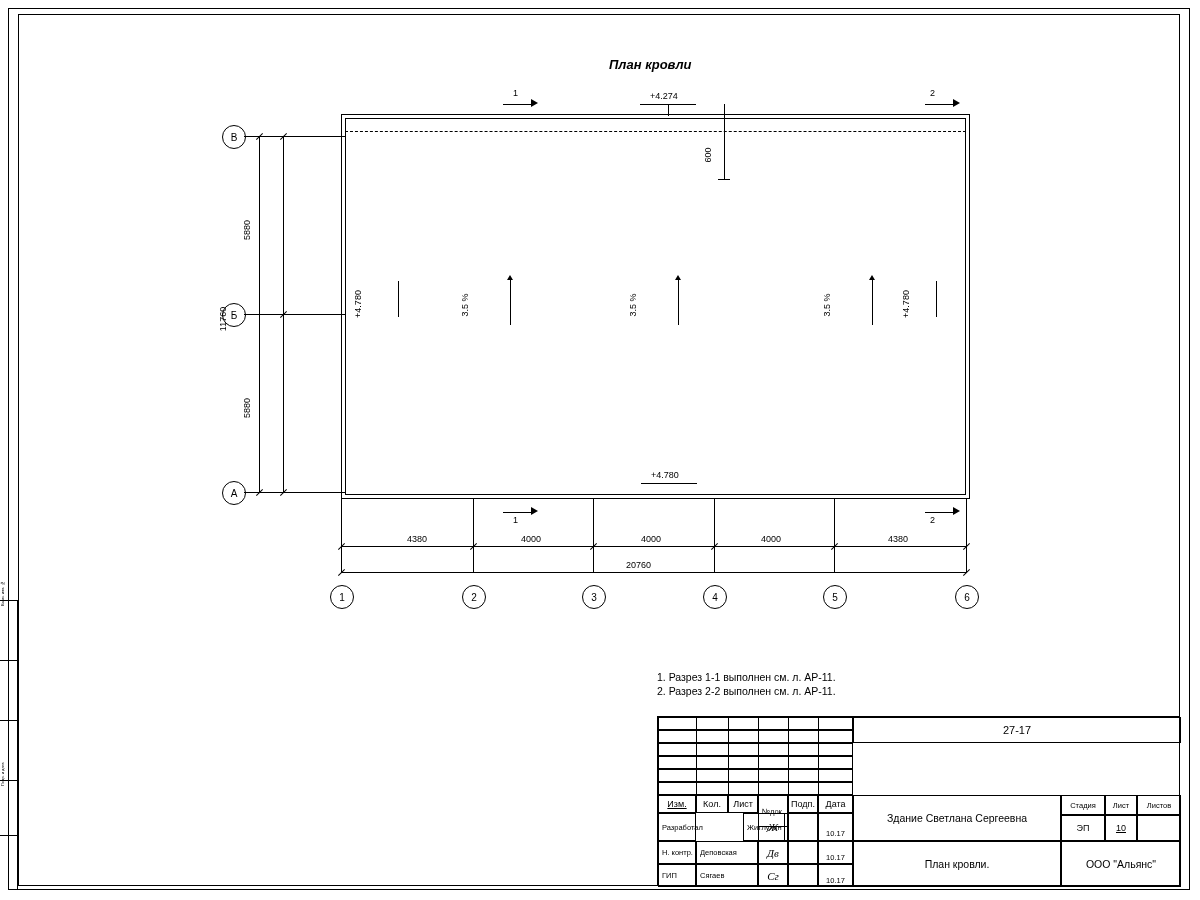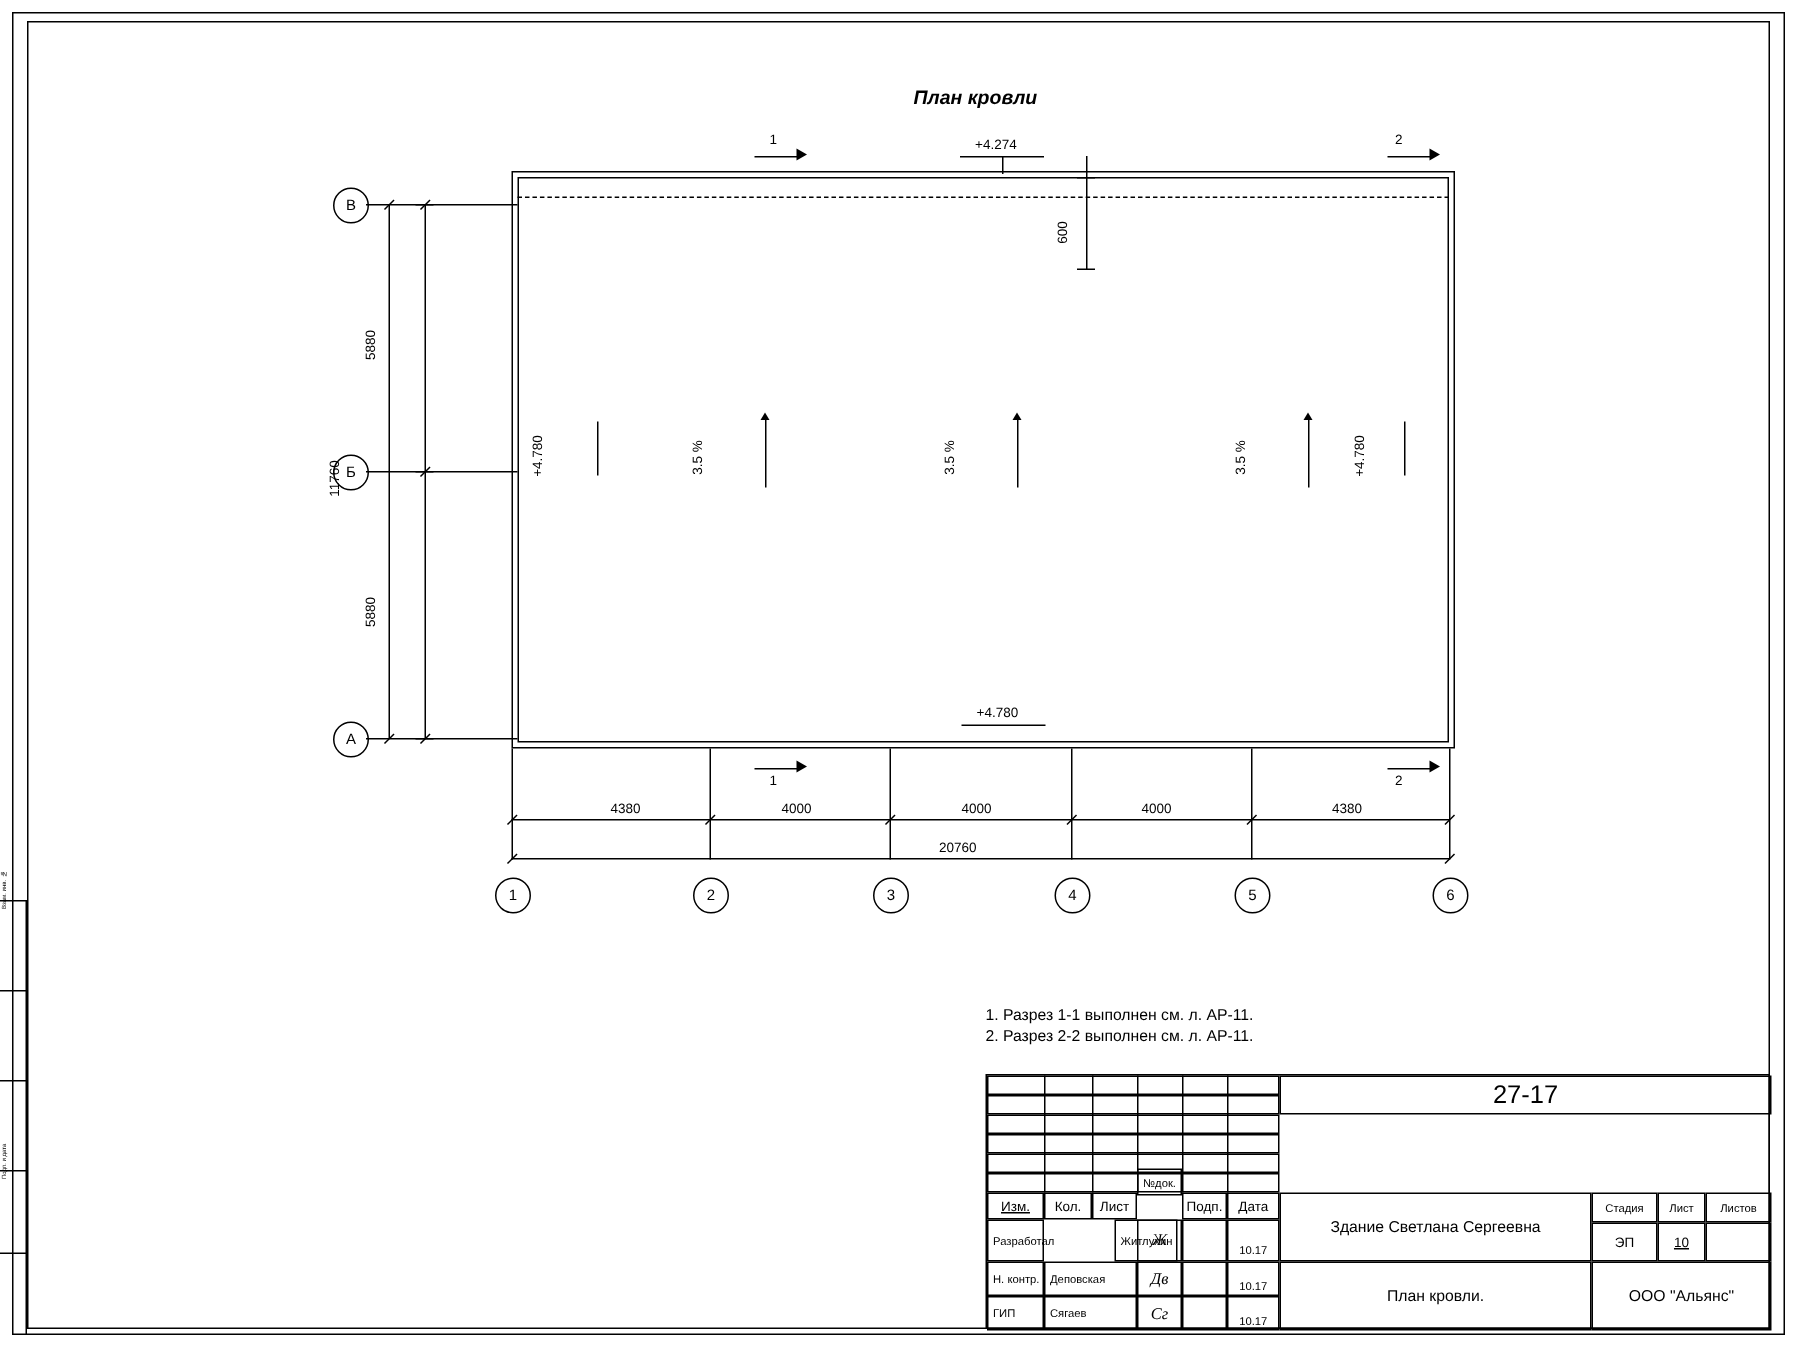--- a/index.html
+++ b/index.html
@@ -158,40 +158,40 @@
   <div class="circle" style="left:582px;top:585px;">3</div>
   <div class="circle" style="left:703px;top:585px;">4</div>
   <div class="circle" style="left:823px;top:585px;">5</div>
   <div class="circle" style="left:955px;top:585px;">6</div>
 
   <div class="notes" style="left:657px;top:670px;">1. Разрез 1-1 выполнен см. л. АР-11.
 2. Разрез 2-2 выполнен см. л. АР-11.</div>
 
   <div class="tb">
 
-    <div class="c bdr cellc" style="left:195px;top:0;width:328px;height:26px;font-size:17px;">27-17</div>
+    <div class="c bdr cellc" style="left:195px;top:0;width:328px;height:26px;font-size:11px;">27-17</div>
 
 
     <div class="c bdr" style="left:0;top:0;width:195px;height:13px;"></div>
     <div class="c bdr" style="left:0;top:13px;width:195px;height:13px;"></div>
     <div class="c bdr" style="left:0;top:26px;width:195px;height:13px;"></div>
     <div class="c bdr" style="left:0;top:39px;width:195px;height:13px;"></div>
     <div class="c bdr" style="left:0;top:52px;width:195px;height:13px;"></div>
     <div class="c bdr" style="left:0;top:65px;width:195px;height:13px;"></div>
 
     <div class="line vline" style="left:38px;top:0;height:78px;"></div>
     <div class="line vline" style="left:70px;top:0;height:78px;"></div>
     <div class="line vline" style="left:100px;top:0;height:78px;"></div>
     <div class="line vline" style="left:130px;top:0;height:78px;"></div>
     <div class="line vline" style="left:160px;top:0;height:78px;"></div>
 
     <div class="c bdr cellc" style="left:0;top:78px;width:38px;height:18px;text-decoration:underline;">Изм.</div>
     <div class="c bdr cellc" style="left:38px;top:78px;width:32px;height:18px;">Кол.</div>
     <div class="c bdr cellc" style="left:70px;top:78px;width:30px;height:18px;">Лист</div>
-    <div class="c bdr cellc small" style="left:100px;top:62px;width:30px;height:18px;">№док.</div>
+    <div class="c bdr cellc small" style="left:100px;top:78px;width:30px;height:32px;">№док.</div>
     <div class="c bdr cellc" style="left:130px;top:78px;width:30px;height:18px;">Подп.</div>
     <div class="c bdr cellc" style="left:160px;top:78px;width:35px;height:18px;">Дата</div>
 
     <div class="c bdr celll small" style="left:0;top:96px;width:38px;height:28px;">Разработал</div>
     <div class="c bdr celll small" style="left:38px;top:96px;width:42px;height:28px;margin-left:47px;">Житлухин</div>
     <div class="c bdr cellc sig" style="left:100px;top:96px;width:30px;height:28px;">Ж</div>
     <div class="c bdr" style="left:130px;top:96px;width:30px;height:28px;"></div>
     <div class="c bdr cellc small" style="left:160px;top:96px;width:35px;height:28px;align-items:flex-end;padding-bottom:2px;">10.17</div>
 
     <div class="c bdr celll small" style="left:0;top:124px;width:38px;height:23px;">Н. контр.</div>

